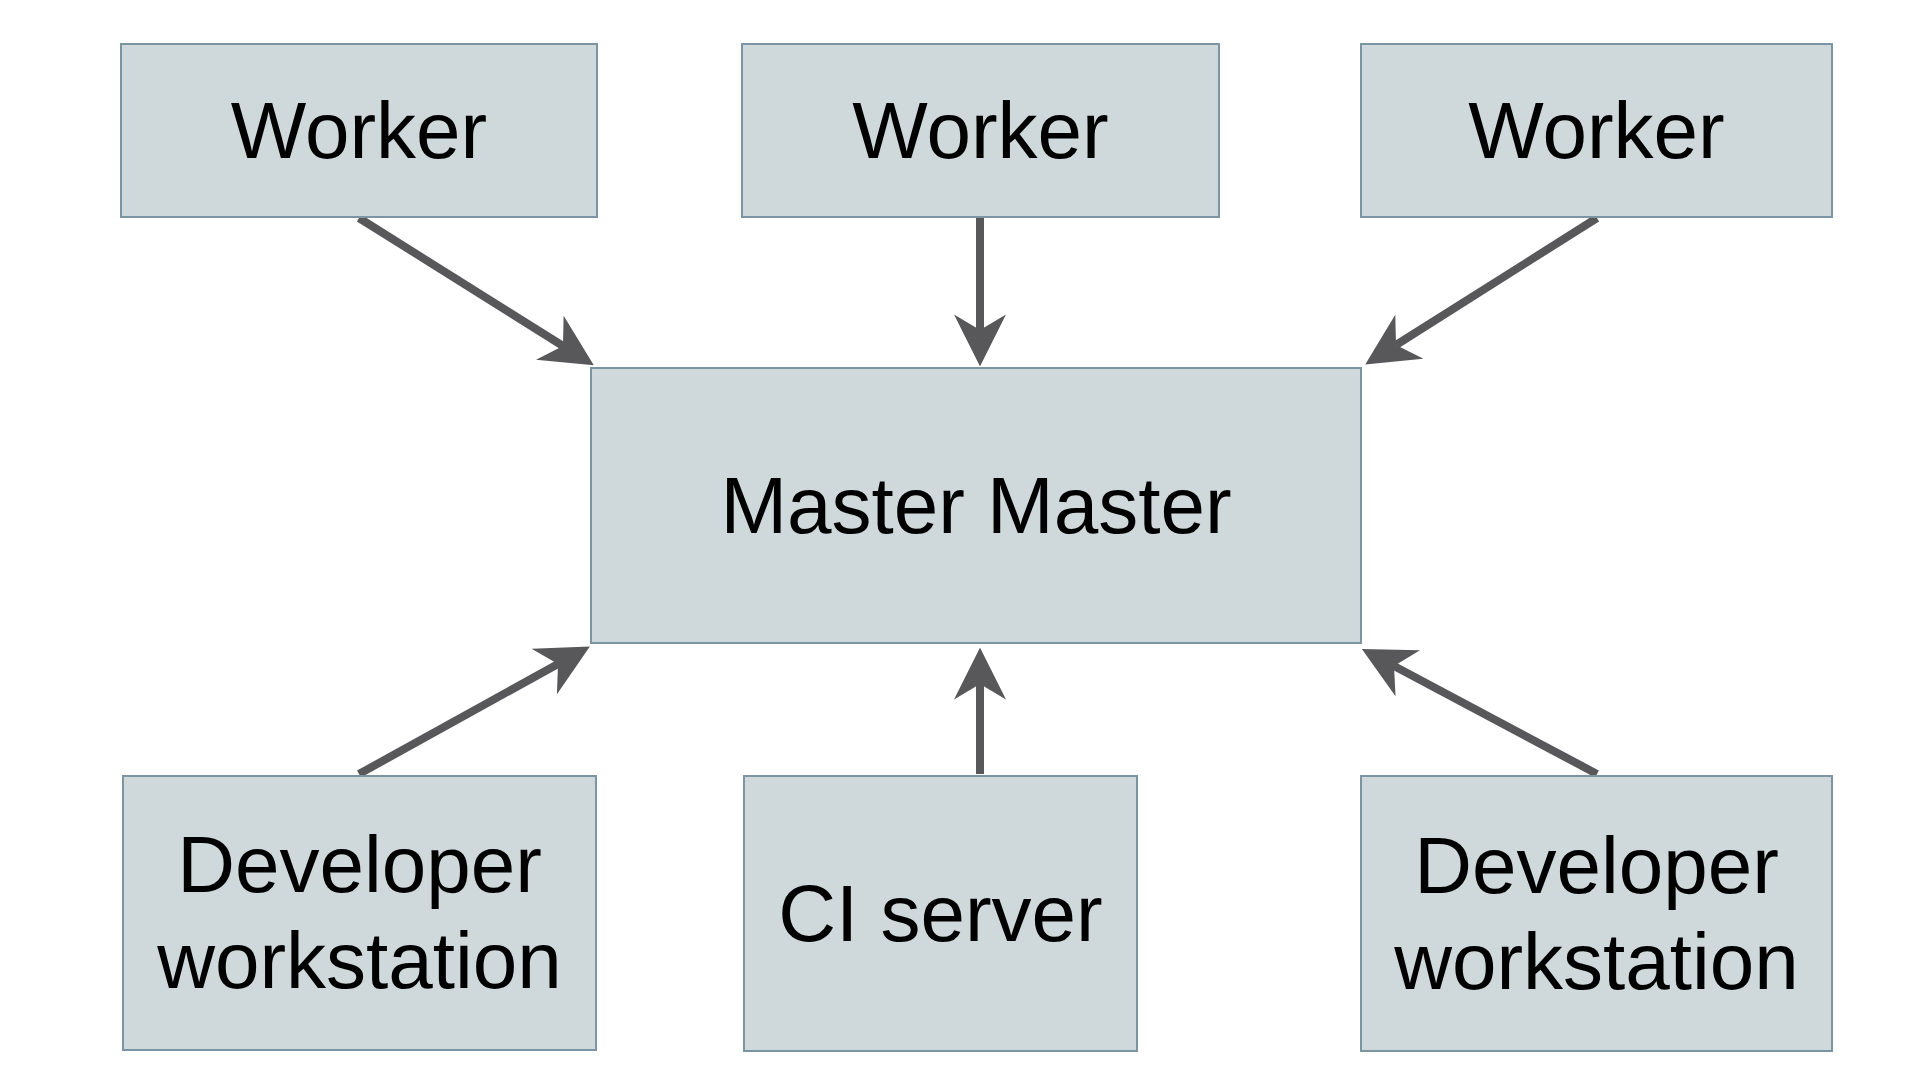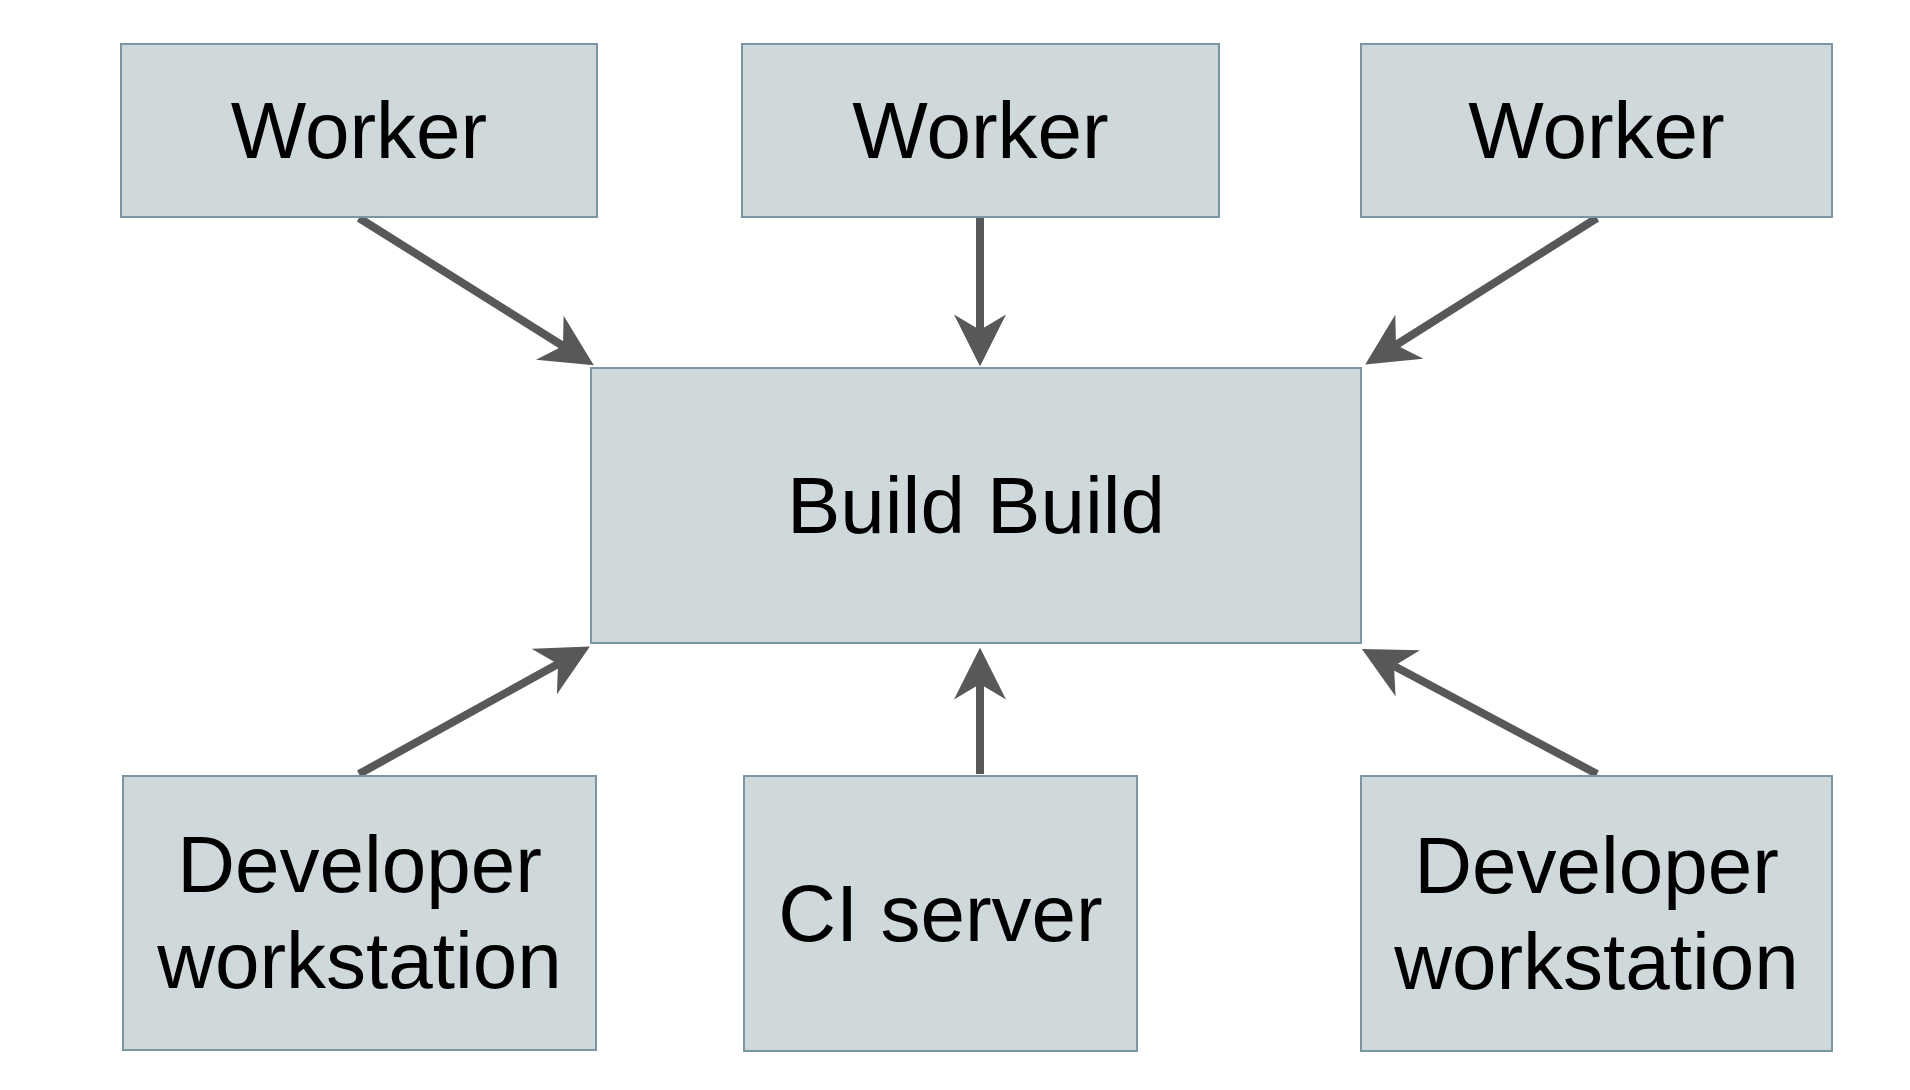--- a/index.html
+++ b/index.html
@@ -83,21 +83,21 @@
 
   <div class="node" id="n-worker-2">
     <span class="label">Worker</span>
   </div>
 
   <div class="node" id="n-worker-3">
     <span class="label">Worker</span>
   </div>
 
   <div class="node" id="n-build-master">
-    <span class="label">Build Build</span>
+    <span class="label">Master Master</span>
   </div>
 
   <div class="node" id="n-devws-left">
     <span class="label">Developer workstation</span>
   </div>
 
   <div class="node" id="n-ci-server">
     <span class="label">CI server</span>
   </div>
 

